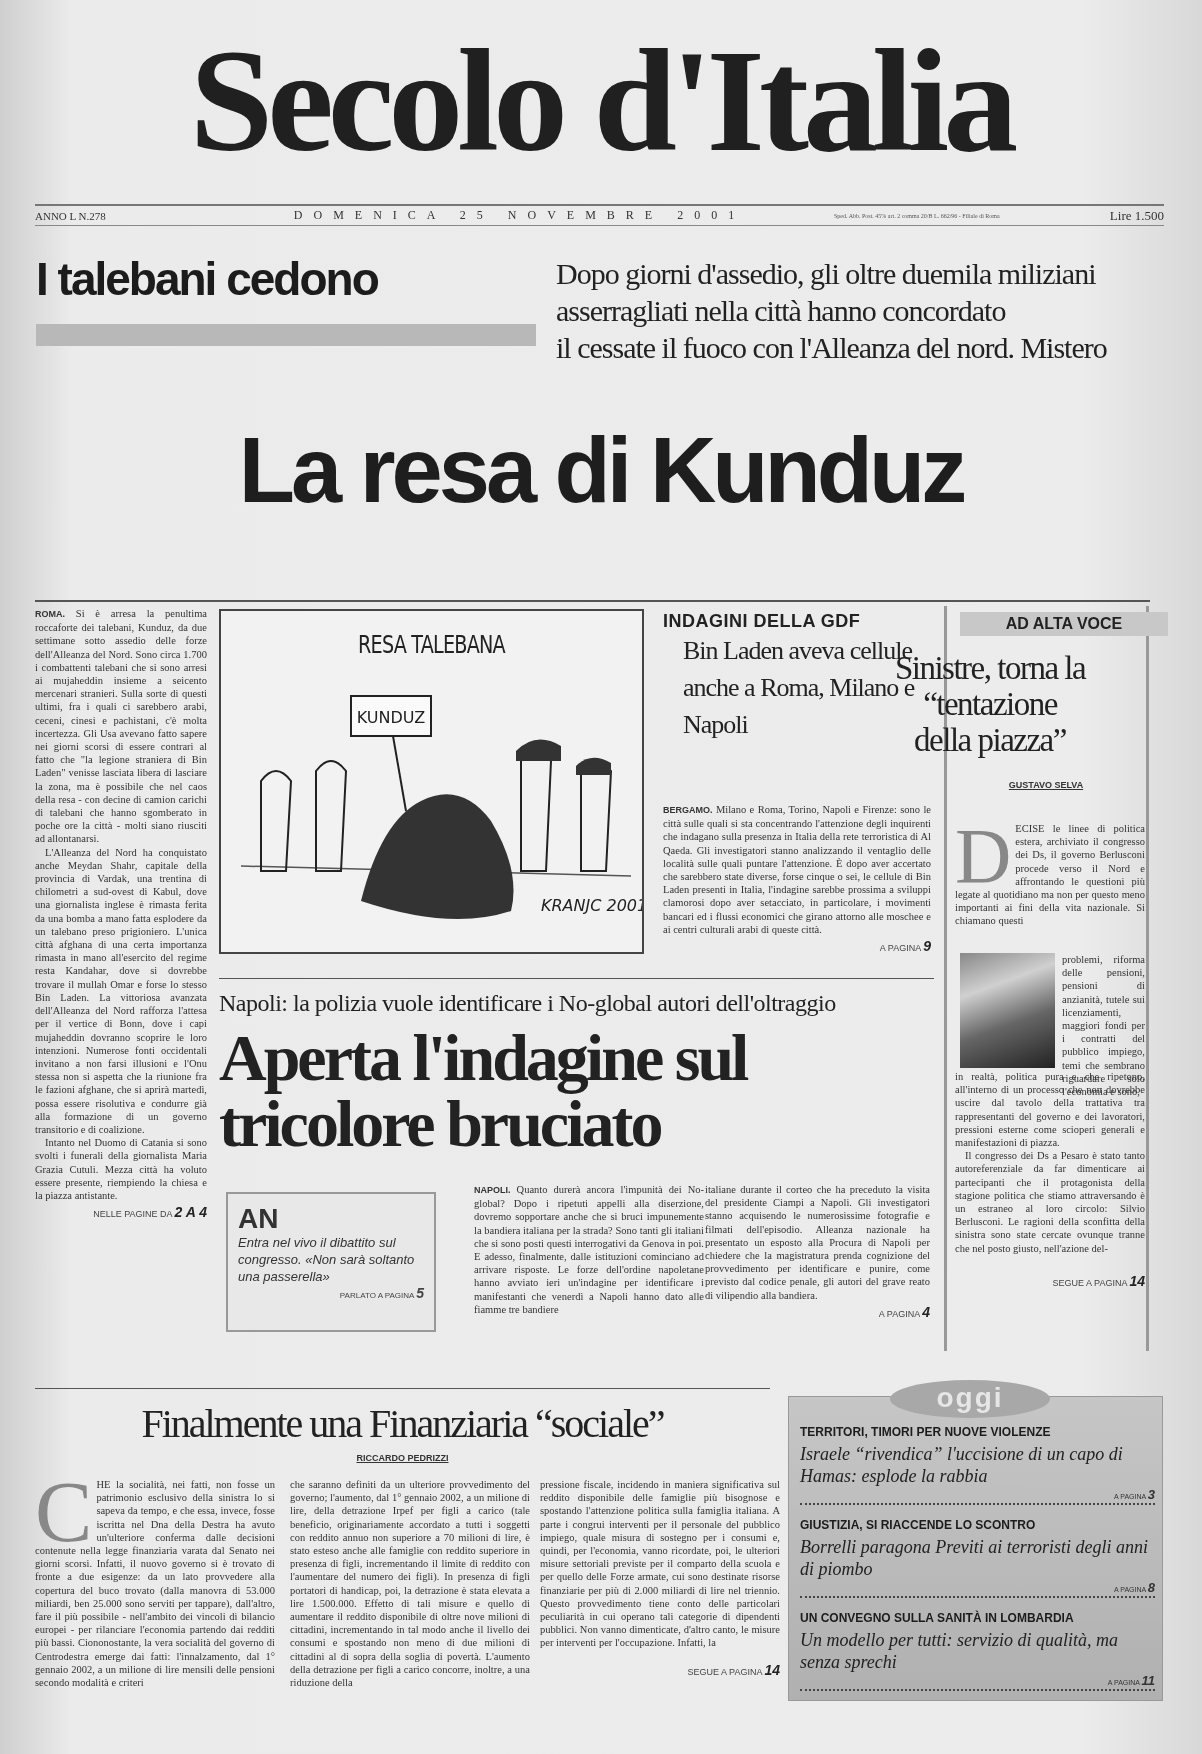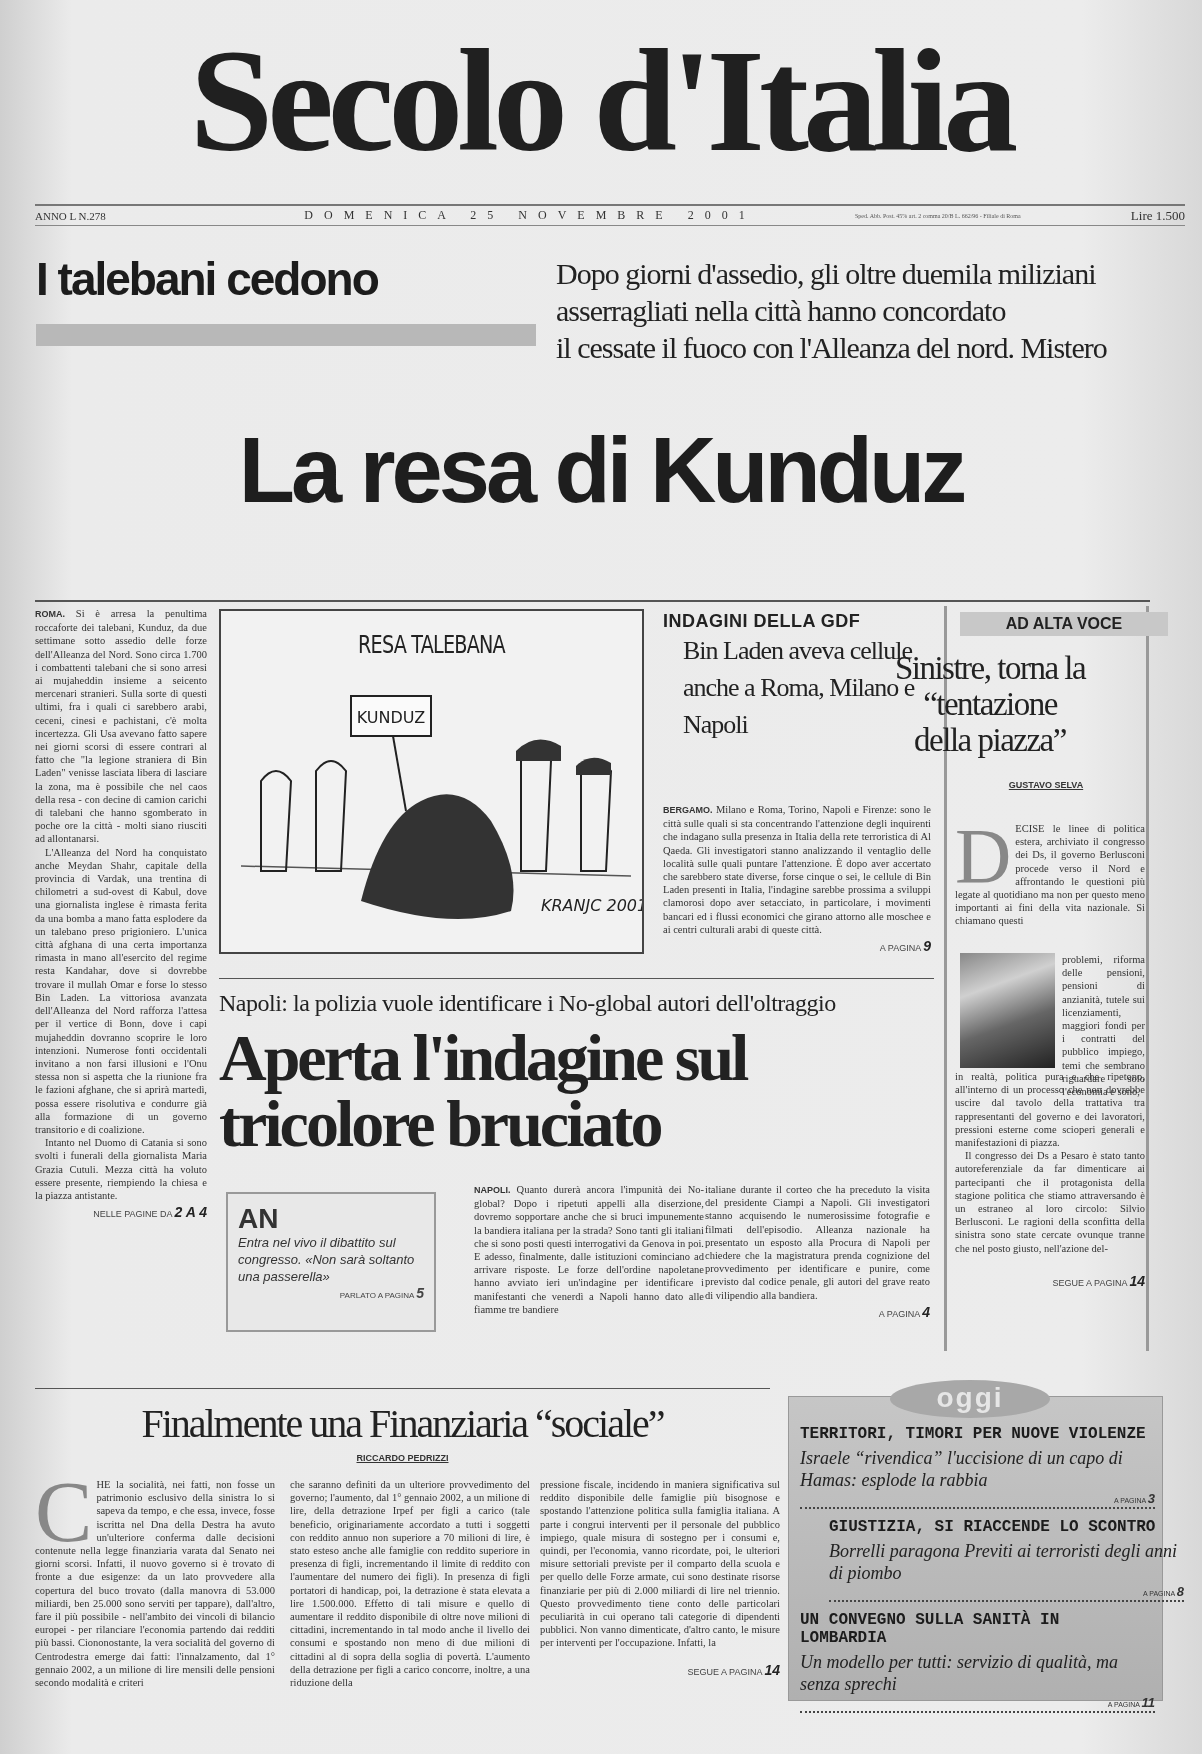--- a/index.html
+++ b/index.html
@@ -5,21 +5,21 @@
   * { box-sizing: border-box; margin: 0; padding: 0; }
   html, body { width: 1202px; height: 1754px; background: #e4e4e4; overflow: hidden; }
   body { position: relative; font-family: "Liberation Serif", serif; color: #1a1a1a; }
   .page { position: absolute; left: 0; top: 0; width: 1202px; height: 1754px;
     background: linear-gradient(90deg, #cfcfcf 0%, #ebebeb 6%, #ececec 90%, #d8d8d8 100%); }
   .abs { position: absolute; }
 
   
   .masthead { left: 0; width: 1202px; top: 10px; text-align: center; font-family: "Liberation Serif", serif;
     font-weight: bold; font-size: 150px; letter-spacing: -6px; color: #202020; line-height: 180px; transform: scaleY(0.98); }
-  .dateline { left: 35px; right: 17px; top: 204px; height: 22px; border-top: 2px solid #777; border-bottom: 1px solid #888;
+  .dateline { left: 35px; right: 38px; top: 204px; height: 22px; border-top: 2px solid #777; border-bottom: 1px solid #888;
     display: flex; align-items: center; font-size: 11px; color: #333; }
   .dateline .issue { width: 170px; font-size: 11px; }
   .dateline .date { flex: 1; text-align: center; letter-spacing: 11px; font-size: 12px; }
   .dateline .postal { width: 260px; font-size: 6px; color: #555; }
   .dateline .price { width: 70px; text-align: right; font-size: 13px; }
 
   
   .kicker-head { left: 36px; top: 252px; font-family: "Liberation Sans", sans-serif; font-weight: bold; font-size: 46px; letter-spacing: -2px; color: #1c1c1c; }
   .kicker-bar { left: 36px; top: 324px; width: 500px; height: 22px; background: #b8b8b8; }
   .kicker-text { left: 36px; top: 255px; width: 1130px; font-size: 30px; line-height: 37px; letter-spacing: -1px; color: #222; }
@@ -75,21 +75,21 @@
   .fin-head { left: 35px; top: 1400px; width: 735px; text-align: center; font-size: 40px; letter-spacing: -2px; color: #222; }
   .fin-byline { left: 35px; top: 1453px; width: 735px; text-align: center; font-family: "Liberation Sans", sans-serif; font-weight: bold; font-size: 9px; text-decoration: underline; color: #333; }
   .fin-col1 { left: 35px; top: 1478px; width: 240px; }
   .fin-col2 { left: 290px; top: 1478px; width: 240px; }
   .fin-col3 { left: 540px; top: 1478px; width: 240px; }
 
   .oggi { left: 788px; top: 1396px; width: 375px; height: 305px; background: linear-gradient(180deg, #c6c6c6, #b0b0b0); border: 1px solid #999; }
   .oggi-pill { left: 890px; top: 1380px; width: 160px; height: 38px; border-radius: 50%; background: #a8a8a8; text-align: center;
     font-family: "Liberation Sans", sans-serif; font-weight: bold; font-size: 28px; color: #e6e6e6; line-height: 36px; letter-spacing: 2px; }
   .oggi-item { left: 800px; width: 355px; }
-  .oggi-kicker { font-family: Liberation Mono, monospace; font-weight: bold; font-size: 16px; color: #1c1c1c; }
+  .oggi-kicker { font-family: Liberation Sans, sans-serif; font-weight: bold; font-size: 12px; color: #1c1c1c; }
   .oggi-title { font-style: italic; font-size: 18px; line-height: 22px; color: #222; margin-top: 4px; }
   .oggi-ref { border-bottom: 2px dotted #444; text-align: right; font-family: "Liberation Sans", sans-serif; font-size: 7px; color: #333; padding-bottom: 1px; }
   .oggi-ref b { font-size: 13px; font-style: italic; }
 </style>
 </head>
 <body>
 
 <div class="page">
 
   <div class="abs masthead">Secolo d'Italia</div>
@@ -205,21 +205,21 @@
   </div>
 
   <div class="abs oggi"></div>
   <div class="abs oggi-pill">oggi</div>
 
   <div class="abs oggi-item" style="top:1425px;">
     <div class="oggi-kicker">TERRITORI, TIMORI PER NUOVE VIOLENZE</div>
     <div class="oggi-title">Israele “rivendica” l'uccisione di un capo di Hamas: esplode la rabbia</div>
     <div class="oggi-ref"><span>A PAGINA</span> <b>3</b></div>
   </div>
-  <div class="abs oggi-item" style="top:1518px;margin-left:29px;">
+  <div class="abs oggi-item" style="top:1518px;">
     <div class="oggi-kicker">GIUSTIZIA, SI RIACCENDE LO SCONTRO</div>
     <div class="oggi-title">Borrelli paragona Previti ai terroristi degli anni di piombo</div>
     <div class="oggi-ref"><span>A PAGINA</span> <b>8</b></div>
   </div>
   <div class="abs oggi-item" style="top:1611px;">
     <div class="oggi-kicker">UN CONVEGNO SULLA SANITÀ IN LOMBARDIA</div>
     <div class="oggi-title">Un modello per tutti: servizio di qualità, ma senza sprechi</div>
     <div class="oggi-ref"><span>A PAGINA</span> <b>11</b></div>
   </div>
 

